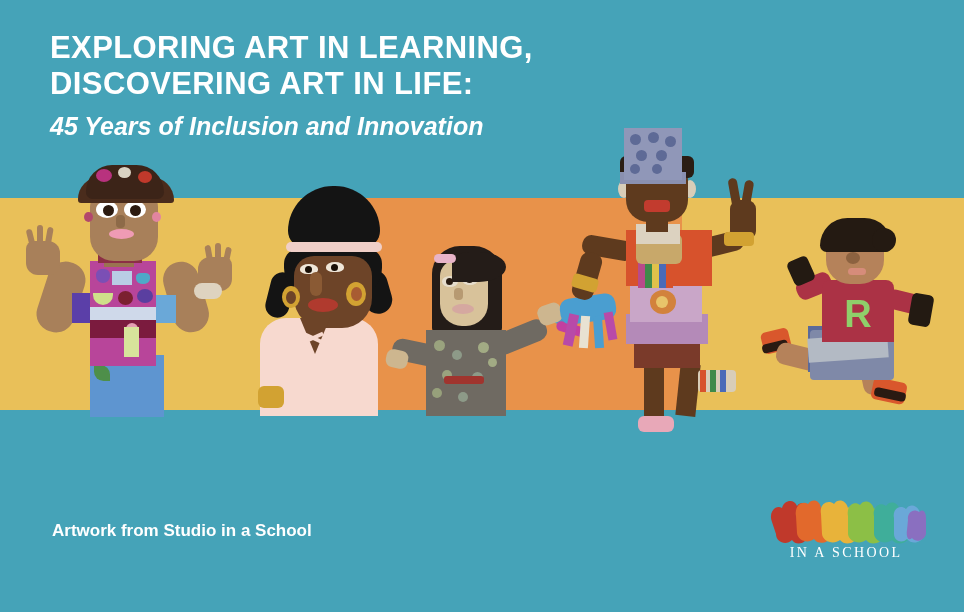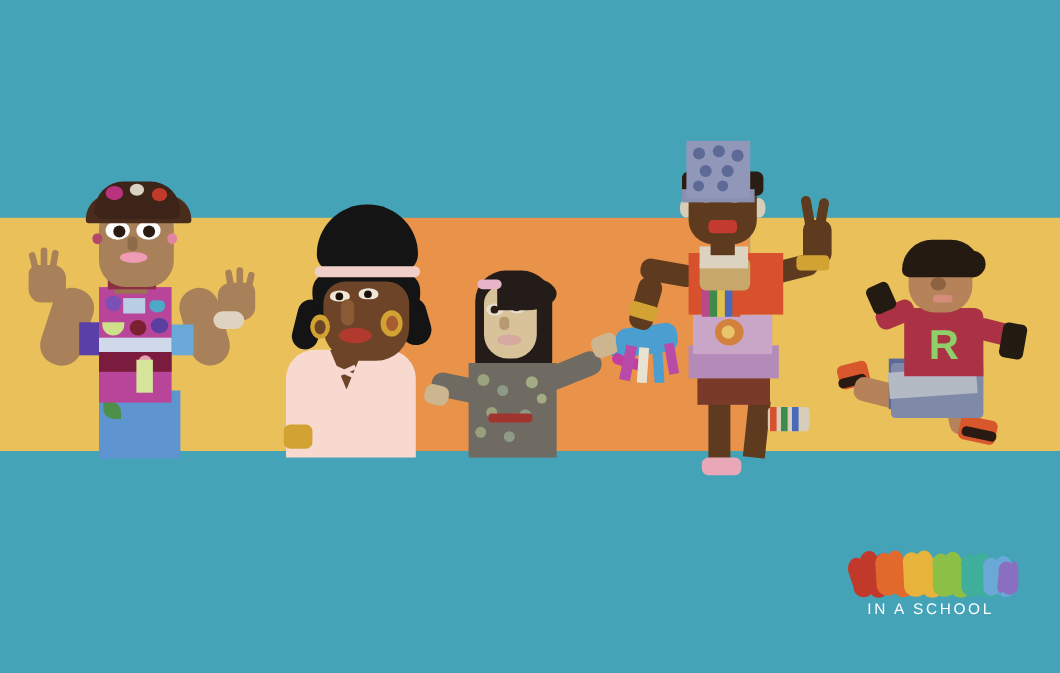--- a/index.html
+++ b/index.html
@@ -53,21 +53,21 @@
   #logo-splat { position:absolute; left:0; top:0; width:160px; height:52px; }
   #logo-wordmark {
     position:absolute; left:0; top:2px; width:160px;
     text-align:center; color:#ffffff;
     font-size:37px; font-weight:bold; letter-spacing:-0.5px;
     line-height:46px;
   }
   #logo-tagline {
     position:absolute; left:0; top:49px; width:160px;
     text-align:center; color:#ffffff;
-    font-size:14px; font-weight:normal; letter-spacing:2.4px;
+    font-size:14px; font-weight:normal; letter-spacing:2.4px;font-family:Liberation Serif, serif;
   }
 
   
   .figure { position:absolute; z-index:20; }
 
   
   .p { position:absolute; }
 
   
   #fig-1 { left:18px; top:165px; width:230px; height:250px; }
@@ -437,21 +437,27 @@
     <div class="p eyeL"></div>
     <div class="p eyeR"></div>
     <div class="p pupL"></div>
     <div class="p pupR"></div>
     <div class="p nose"></div>
     <div class="p mouth"></div>
     <div class="p hair"></div>
     <div class="p hairfl"></div>
   </div>
 
-
+  <div id="headline">
+    <div class="title-line">EXPLORING ART IN LEARNING,</div>
+    <div class="title-line">DISCOVERING ART IN LIFE:</div>
+    <div id="subtitle">45 Years of Inclusion and Innovation</div>
+  </div>
+
+  <div id="caption">Artwork from Studio in a School</div>
 
   <div id="logo">
     <svg id="logo-splat" viewBox="0 0 160 52">
       <path d="M6 26 C2 16 10 8 16 12 C18 4 28 2 31 10 C36 4 42 8 42 16 L42 40 C40 48 30 50 26 44 C20 50 10 46 10 38 Z" fill="#c0392b"></path>
       <path d="M30 20 C28 10 36 4 42 8 C46 2 54 4 55 12 C60 8 66 12 65 20 L65 40 C62 48 52 49 48 43 C42 48 32 45 31 37 Z" fill="#e2692c"></path>
       <path d="M55 18 C53 8 62 3 68 8 C72 2 80 4 82 12 C87 7 93 12 92 20 L92 40 C89 48 79 50 74 44 C68 49 57 46 56 38 Z" fill="#e8b33a"></path>
       <path d="M82 20 C80 10 88 4 94 9 C98 3 106 5 108 13 C113 8 119 13 118 21 L118 40 C115 48 105 50 100 44 C94 49 83 46 82 38 Z" fill="#8cbf46"></path>
       <path d="M108 20 C106 11 114 5 120 10 C124 4 132 6 134 14 C139 9 145 14 144 22 L144 40 C141 48 131 50 126 44 C120 49 109 46 108 38 Z" fill="#3fae9a"></path>
       <path d="M128 22 C126 13 134 8 140 13 C144 7 152 9 154 17 C158 13 160 18 159 25 L158 40 C155 47 146 49 141 43 C136 48 128 45 128 38 Z" fill="#6aa8d8"></path>
       <path d="M142 24 C141 16 148 12 153 16 C157 12 160 16 160 22 L160 38 C158 45 150 47 146 42 C142 46 140 40 141 34 Z" fill="#8a6fc0"></path>

